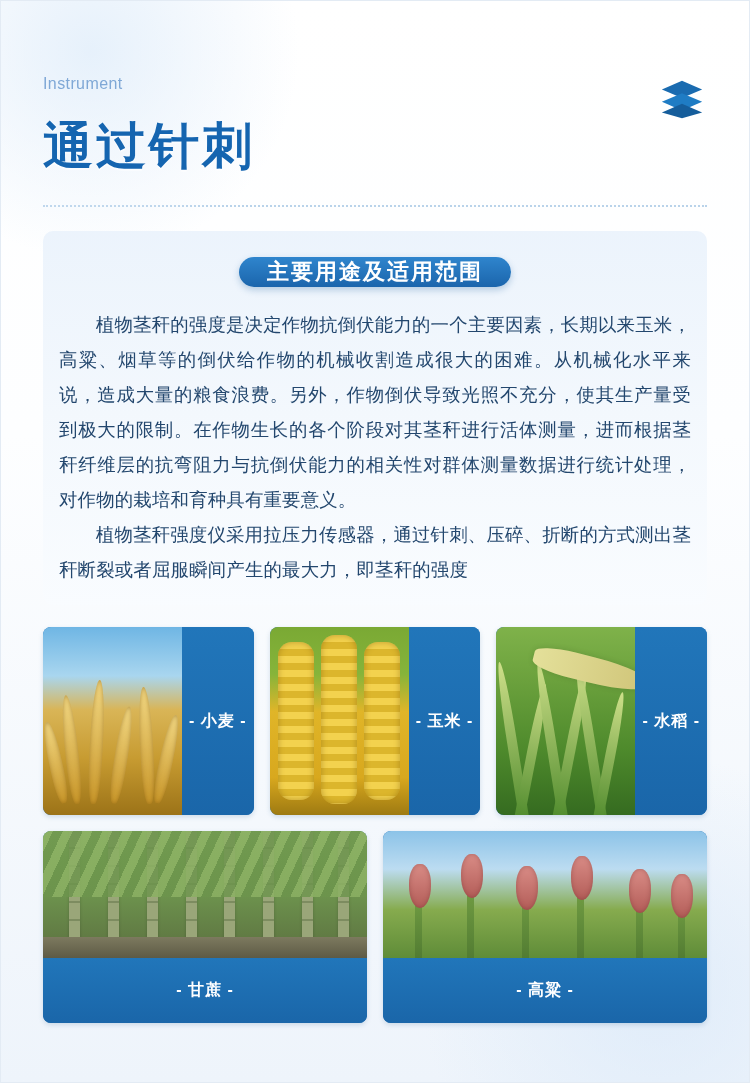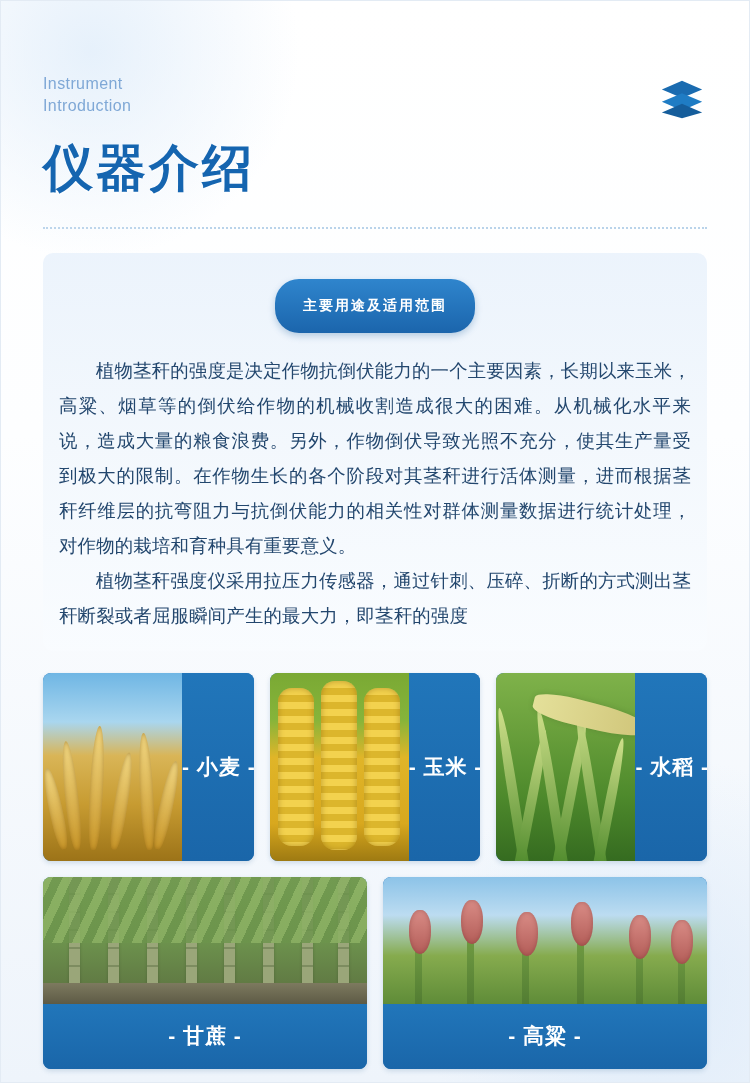--- a/index.html
+++ b/index.html
@@ -89,24 +89,24 @@
     padding: 26px 8px 18px 8px;
     z-index: 2;
   }
   .pill-wrap {
     text-align: center;
   }
   .pill {
     display: inline-block;
     background: linear-gradient(180deg, #2f85cd 0%, #1b65ac 100%);
     color: #ffffff;
-    font-size: 14px;
+    font-size: 22px;
     font-weight: bold;
     letter-spacing: 2px;
-    padding: 18px 28px;
+    padding: 0 28px;
     border-radius: 24px;
     box-shadow: 0 3px 7px rgba(26,92,156,.28);
   }
   .paragraphs {
     margin-top: 20px;
     padding: 0 8px;
     color: #23476e;
     font-size: 18.4px;
     line-height: 35px;
     text-align: justify;
@@ -147,21 +147,21 @@
     position: relative;
     flex: 0 0 66%;
     overflow: hidden;
   }
   .label {
     flex: 1 1 auto;
     display: flex;
     align-items: center;
     justify-content: center;
     color: #ffffff;
-    font-size: 21px;
+    font-size: 16px;
     font-weight: bold;
     letter-spacing: 1px;
     background: linear-gradient(180deg, #2176ba 0%, #1a66a9 100%);
     white-space: nowrap;
   }
 
   
   .sc { position: absolute; inset: 0; }
 
   
@@ -297,23 +297,22 @@
   .sc-sorghum .g6{ left:91%; height:56%;} .sc-sorghum .g6h{ left:89%; top:34%;}
 </style>
 </head>
 <body>
 
 <div class="page">
 
   <div class="header">
     <div class="eyebrow">
       <div>Instrument</div>
-      <div>Introduction</div>
     </div>
-    <div class="title">仪器介绍</div>
+    <div class="title">通过针刺</div>
 
     <span class="logo">
       <svg viewBox="0 0 48 48" width="46" height="46" aria-hidden="true">
         <path d="M24 6 L45 15 L24 24 L3 15 Z" fill="#1a6bb0"></path>
         <path d="M24 19 L45 28 L24 37 L3 28 Z" fill="#1f7cc4"></path>
         <path d="M24 30 L45 39 L24 45 L3 39 Z" fill="#155d9b"></path>
       </svg>
     </span>
   </div>
 

